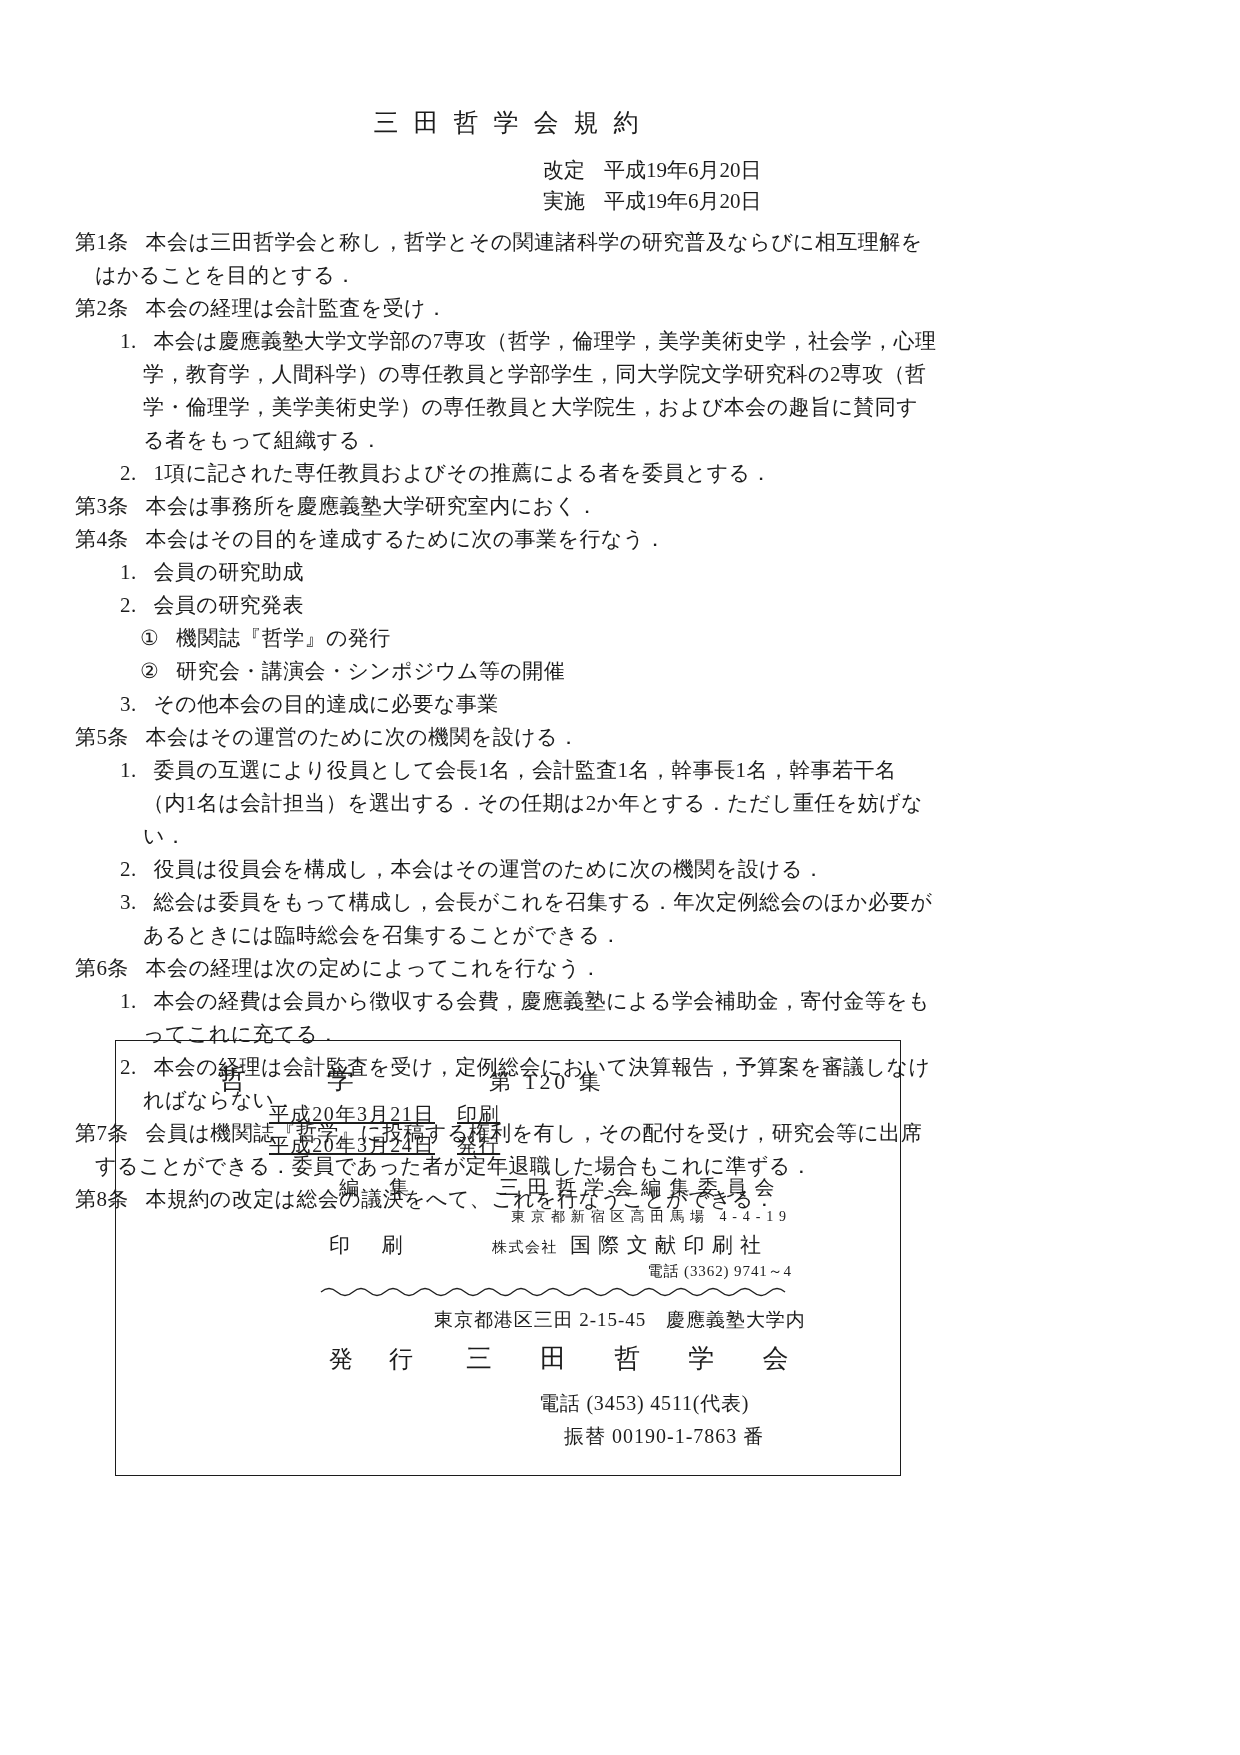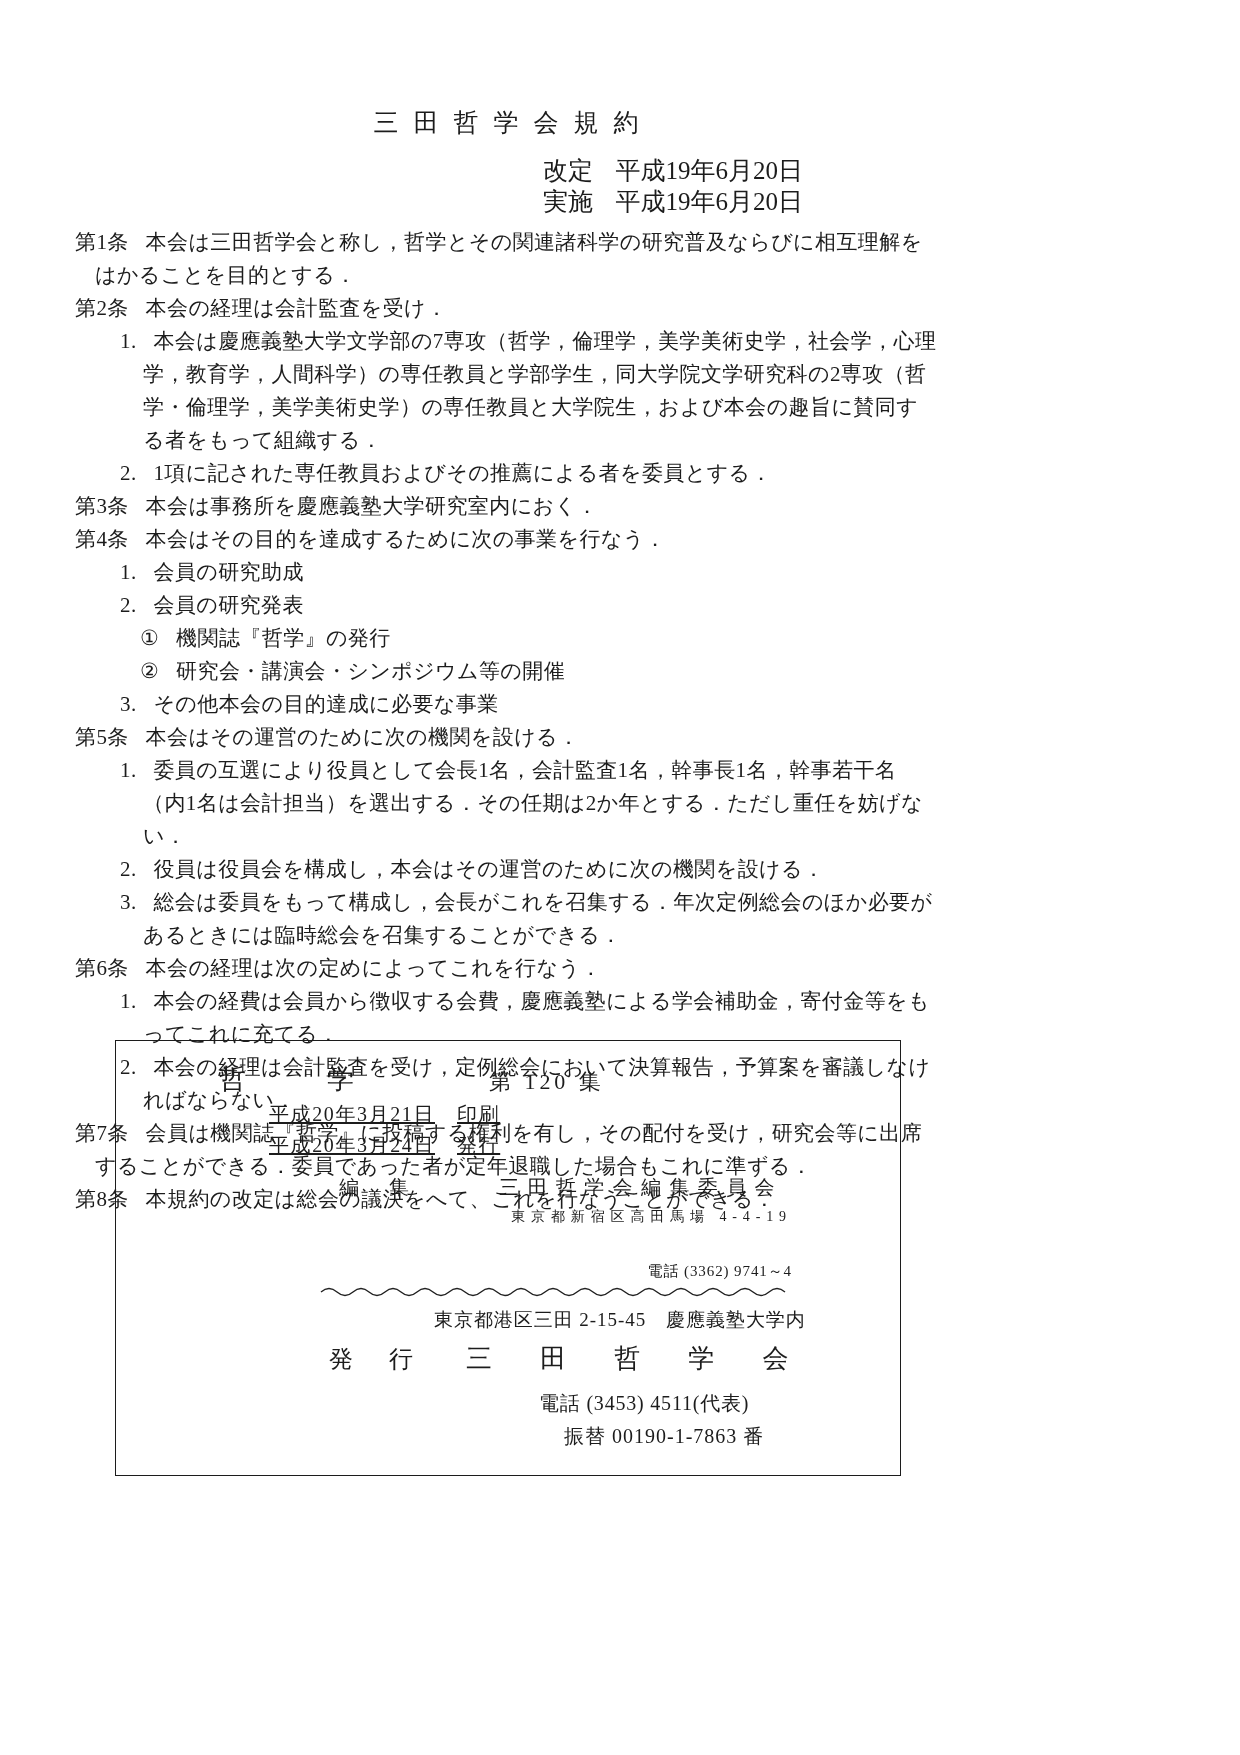--- a/index.html
+++ b/index.html
@@ -14,21 +14,21 @@
   .content { position: absolute; left: 75px; top: 0; width: 862px; }
 
   .title {
     margin: 0; padding-top: 106px;
     font-size: 25px; font-weight: normal;
     text-align: center;
     letter-spacing: 0.6em; text-indent: 0.6em;
     white-space: nowrap;
   }
 
-  .revisions { margin-top: 16px; padding-left: 468px; font-size: 25px; line-height: 31px; }
+  .revisions { margin-top: 16px; padding-left: 468px; font-size: 21px; line-height: 31px; }
   .rev-label { margin-right: 0.9em; }
 
   .body { margin-top: 9px; font-size: 21px; line-height: 33px; letter-spacing: 0.02em; }
   .line { margin: 0; padding-left: 20px; text-indent: -20px; }
   .line.i1 { padding-left: 68px; text-indent: -23px; }
   .line.i2 { padding-left: 92px; text-indent: -27px; }
   .lbl { margin-right: 0.8em; }
 
   .colophon {
     position: absolute; left: 115px; top: 1040px;
@@ -124,20 +124,23 @@
     <div class="c-date c-date2">
       <span>平成20年3月24日</span><span class="c-datelabel">発行</span>
     </div>
 
     <div class="c-editor-row">
       <span class="c-role">編集</span><span class="c-editor">三田哲学会編集委員会</span>
     </div>
 
     <div class="c-paddr">東京都新宿区高田馬場 4-4-19</div>
 
+    <div class="c-printer-row">
+      <span class="c-role">印刷</span><span class="c-prefix">株式会社</span><span class="c-printer">国際文献印刷社</span>
+    </div>
 
     <div class="c-pphone">電話 (3362) 9741～4</div>
 
     <div class="c-wave">
       <svg width="470" height="12" viewBox="0 0 470 12" aria-hidden="true">
         <path d="M2 7 q8 -7 16 0 t16 0 t16 0 t16 0 t16 0 t16 0 t16 0 t16 0 t16 0 t16 0 t16 0 t16 0 t16 0 t16 0 t16 0 t16 0 t16 0 t16 0 t16 0 t16 0 t16 0 t16 0 t16 0 t16 0 t16 0 t16 0 t16 0 t16 0 t16 0" fill="none" stroke="#222222" stroke-width="1.3"></path>
       </svg>
     </div>
 
     <div class="c-puaddr">東京都港区三田 2-15-45　慶應義塾大学内</div>

